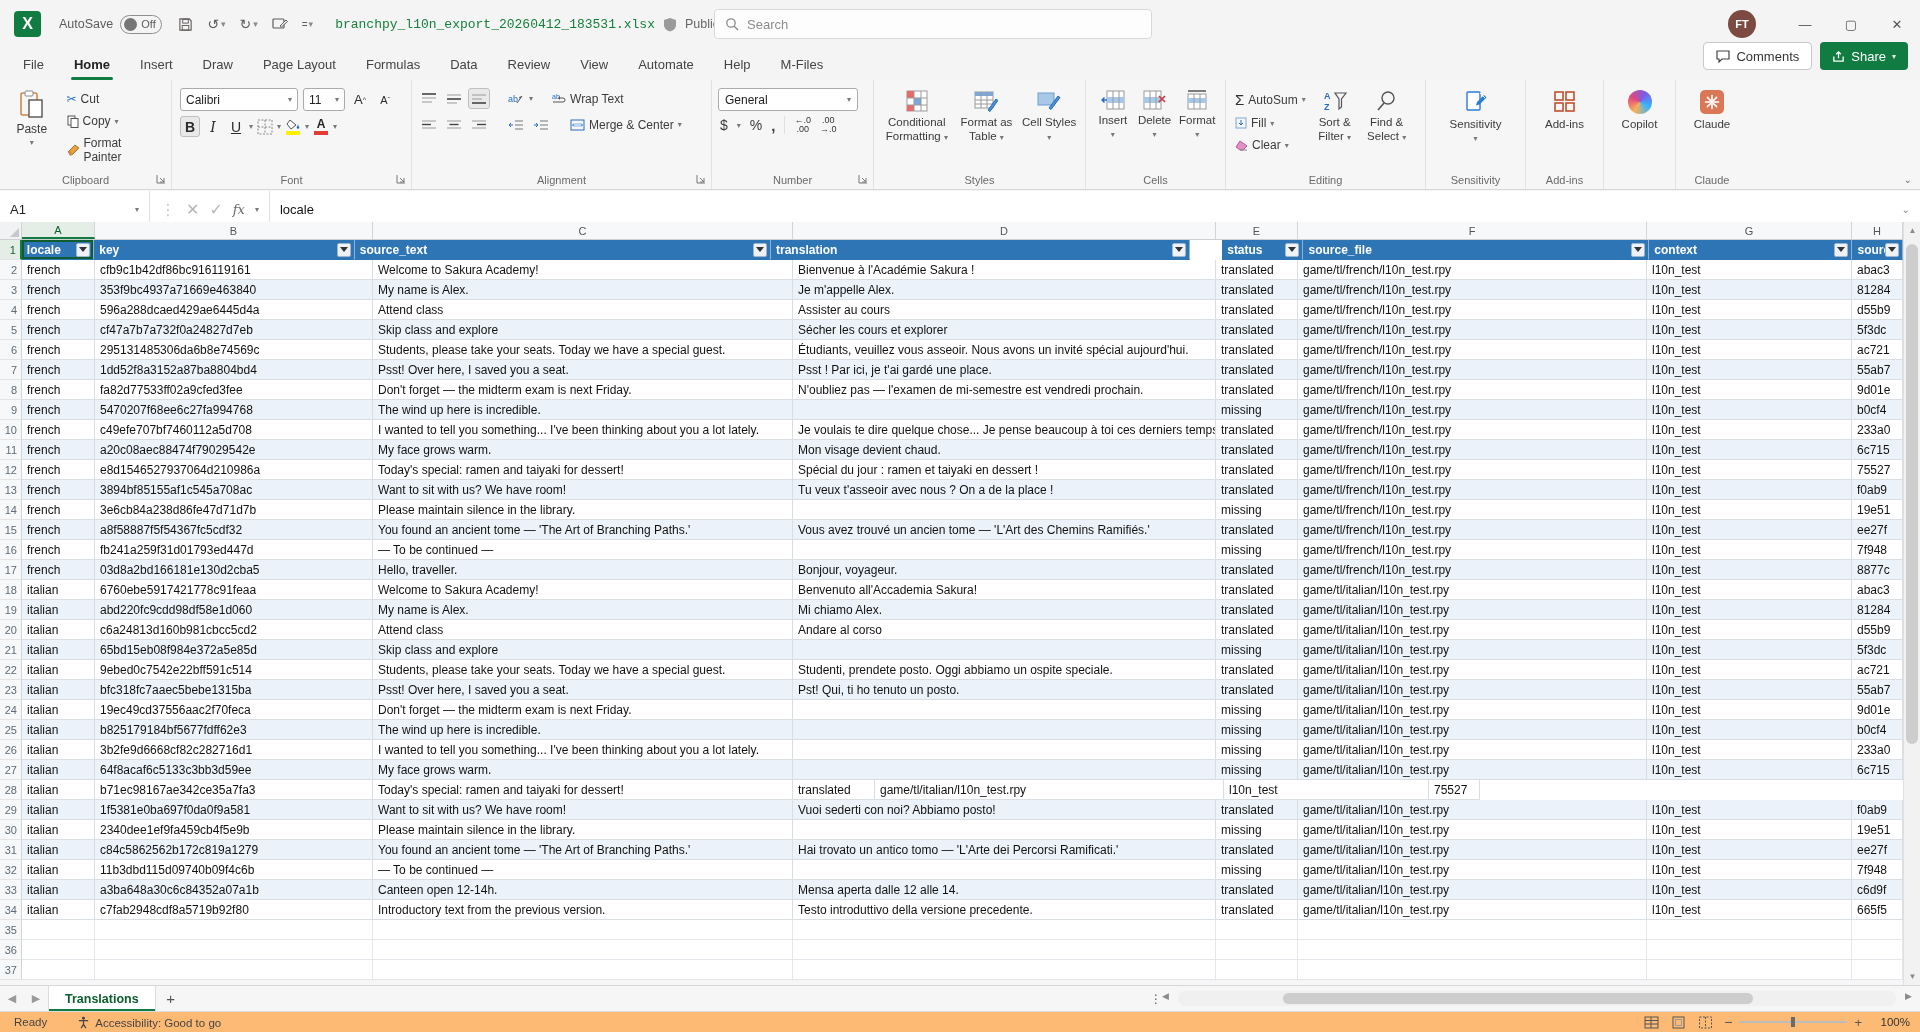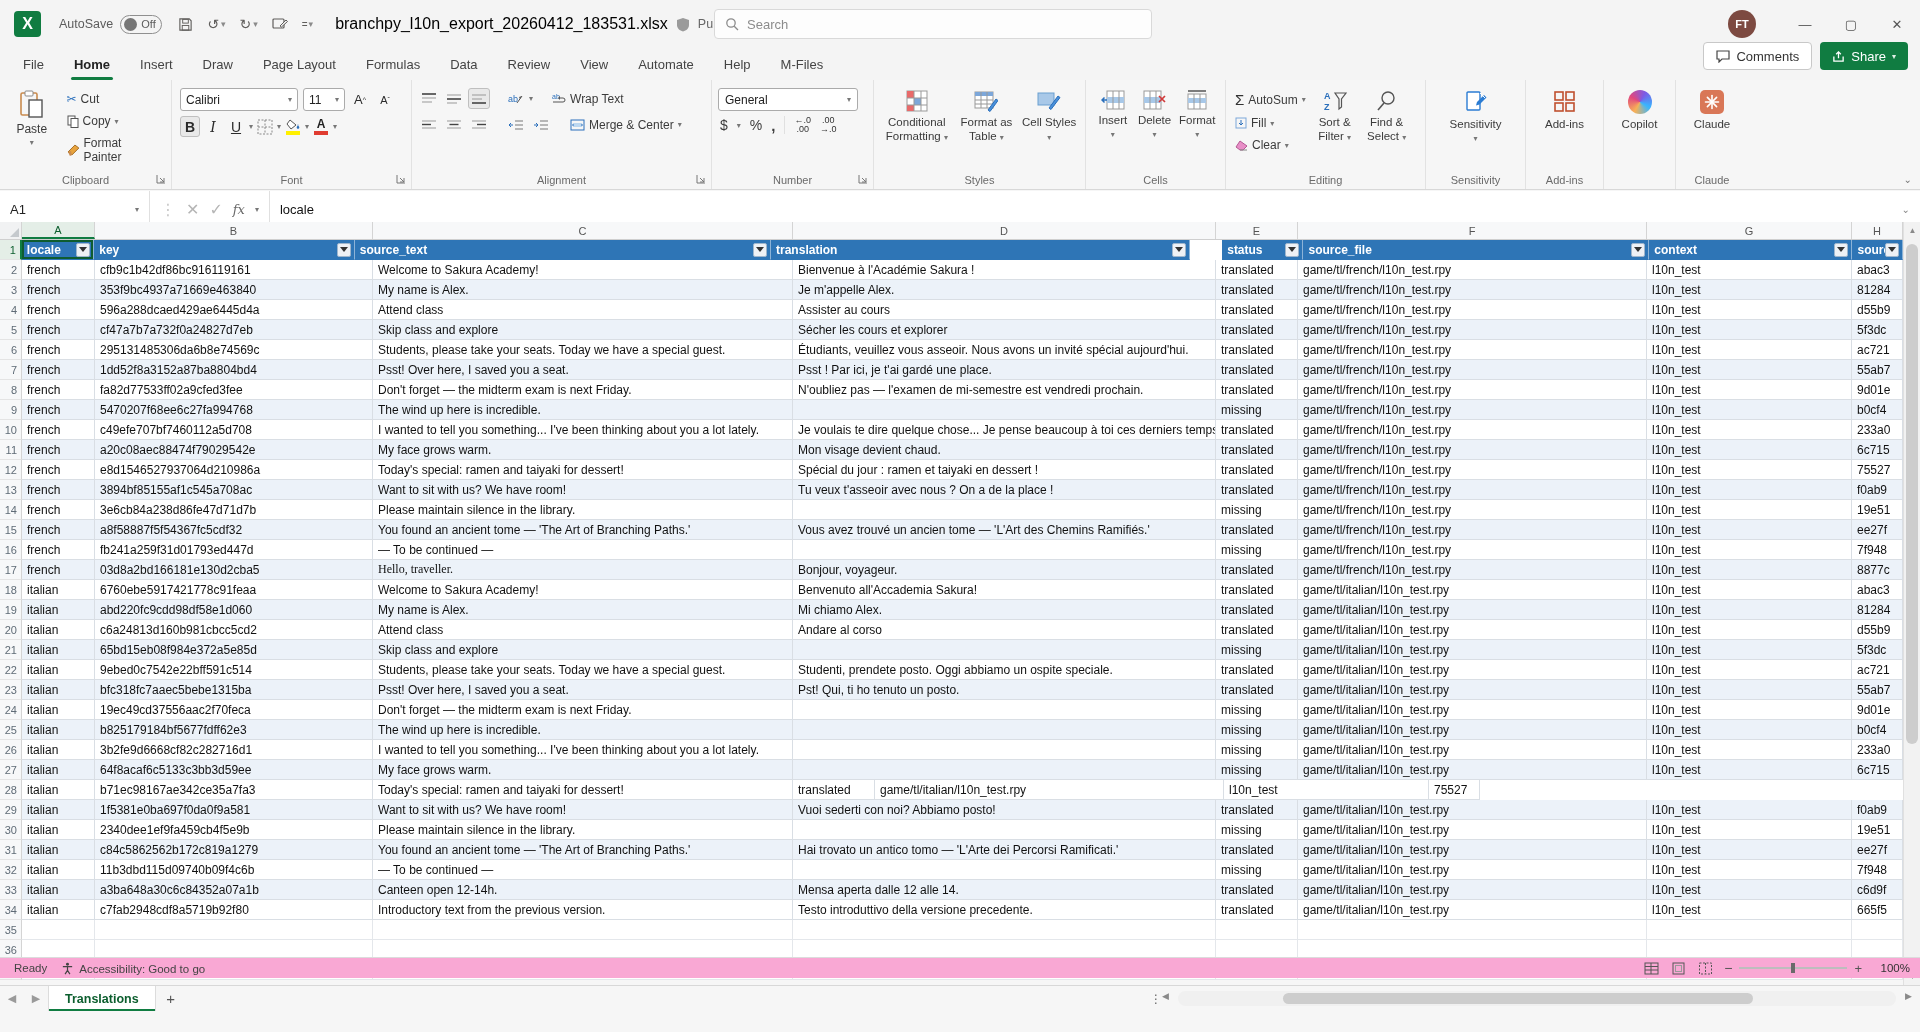--- a/index.html
+++ b/index.html
@@ -13,21 +13,21 @@
   .xl-icon { width:27px; height:26px; margin-left:14px; border-radius:4px; background:#107C41;
     color:#fff; font-weight:bold; font-size:16px; display:flex; align-items:center; justify-content:center; }
   .autosave { display:flex; align-items:center; gap:7px; margin-left:18px; color:#5c5c5c; font-size:12.5px; }
   .as-pill { width:42px; height:19px; border:1px solid #8f8f8f; border-radius:10px; display:flex; align-items:center; padding:0 3px; gap:4px; }
   .as-knob { width:13px; height:13px; border-radius:50%; background:#767676; }
   .as-state { font-size:11px; color:#5c5c5c; }
   .qat { display:flex; align-items:center; gap:14px; margin-left:16px; color:#5f5d5b; }
   .qat .qbtn { display:flex; align-items:center; gap:2px; font-size:14px; color:#5f5d5b; }
   .qat .carat { font-size:9px; color:#8a8a8a; }
   .doc-cluster { display:flex; align-items:center; gap:8px; margin-left:22px; }
-  .doc-title { font-size:16px; color:#000000; }
+  .doc-title { font-size:13px; color:#15803d;font-family:Liberation Mono, monospace; }
   .shield { width:14px; height:15px; }
   .doc-meta { font-size:12.5px; color:#666; display:flex; align-items:center; gap:6px; }
   .dot-sep { color:#999; font-size:11px; }
   .searchbox { position:absolute; left:714px; top:9px; width:438px; height:30px; background:#fdfdfd;
     border:1px solid #d9d9d9; border-radius:4px; display:flex; align-items:center; padding:0 10px; gap:8px; color:#8c8c8c; font-size:13px; }
   .tb-right { position:absolute; right:0; top:0; height:48px; display:flex; align-items:center; }
   .avatar { width:28px; height:28px; border-radius:50%; background:#7d4a41; color:#fff; font-size:11px;
     font-weight:bold; display:flex; align-items:center; justify-content:center; margin-right:26px; }
   .winbtn { width:46px; height:48px; display:flex; align-items:center; justify-content:center; color:#555; font-size:13px; }
 
@@ -118,22 +118,22 @@
   .sheettab { height:100%; padding:0 16px; background:#fff; border-right:1px solid #dcdcdc; border-left:1px solid #dcdcdc;
     display:flex; align-items:center; font-size:12.5px; font-weight:bold; color:#0c5e2e; position:relative; }
   .sheettab::after { content:""; position:absolute; left:0; right:0; bottom:0; height:2.5px; background:#107C41; }
   .addsheet { width:30px; text-align:center; color:#555; font-size:15px; }
   .strip-kebab { position:absolute; left:1150px; color:#666; font-size:12px; }
   .hscroll { position:absolute; left:1178px; right:24px; top:5px; height:15px; background:#f0f0f0; border-radius:8px; }
   .hthumb { position:absolute; left:105px; width:470px; top:2px; height:11px; background:#cdcdcd; border-radius:6px; }
   .harrow { position:absolute; top:5px; color:#8a8a8a; font-size:9px; }
 
   
-  .statusbar { position:absolute; top:957px; left:0; right:0; height:21px; background:#f9a8d4; border-top:1px solid #dcdcdc;
-    display:flex; align-items:center; font-size:11.5px; color:#444; }
+  .statusbar { position:absolute; top:1011px; left:0; right:0; height:21px; background:#fdba74; border-top:1px solid #dcdcdc;
+    display:flex; align-items:center; font-size:11.5px; color:#444;gap:16px; }
   .sb-ready { padding:0 14px; }
   .sb-access { display:flex; align-items:flex-end; gap:5px; }
   .sb-right { position:absolute; right:10px; display:flex; align-items:center; gap:10px; }
   .viewico { width:17px; height:15px; display:flex; align-items:center; justify-content:center; }
   .zoomslider { display:flex; align-items:center; gap:7px; color:#555; }
   .ztrack { width:108px; height:2px; background:#bdbdbd; position:relative; }
   .zknob { position:absolute; left:52px; top:-4px; width:4px; height:10px; background:#6a6a6a; }
   .zpct { width:38px; text-align:right; color:#333; font-size:11.5px; }
 </style>
 </head>
@@ -1106,21 +1106,21 @@
           </div>
         </div>
         <div class="sheetrow band">
           <div class="rnum">17</div>
           <div class="cell" style="width: 73px;">
             <div class="clip">french</div>
           </div>
           <div class="cell" style="width: 278px;">
             <div class="clip">03d8a2bd166181e130d2cba5</div>
           </div>
-          <div class="cell" style="width: 420px; font-family: Liberation Serif, serif;">
+          <div class="cell" style="width: 420px;">
             <div class="clip">Hello, traveller.</div>
           </div>
           <div class="cell" style="width: 423px;">
             <div class="clip">Bonjour, voyageur.</div>
           </div>
           <div class="cell" style="width: 82px;">
             <div class="clip">translated</div>
           </div>
           <div class="cell" style="width: 349px;">
             <div class="clip">game/tl/french/l10n_test.rpy</div>

